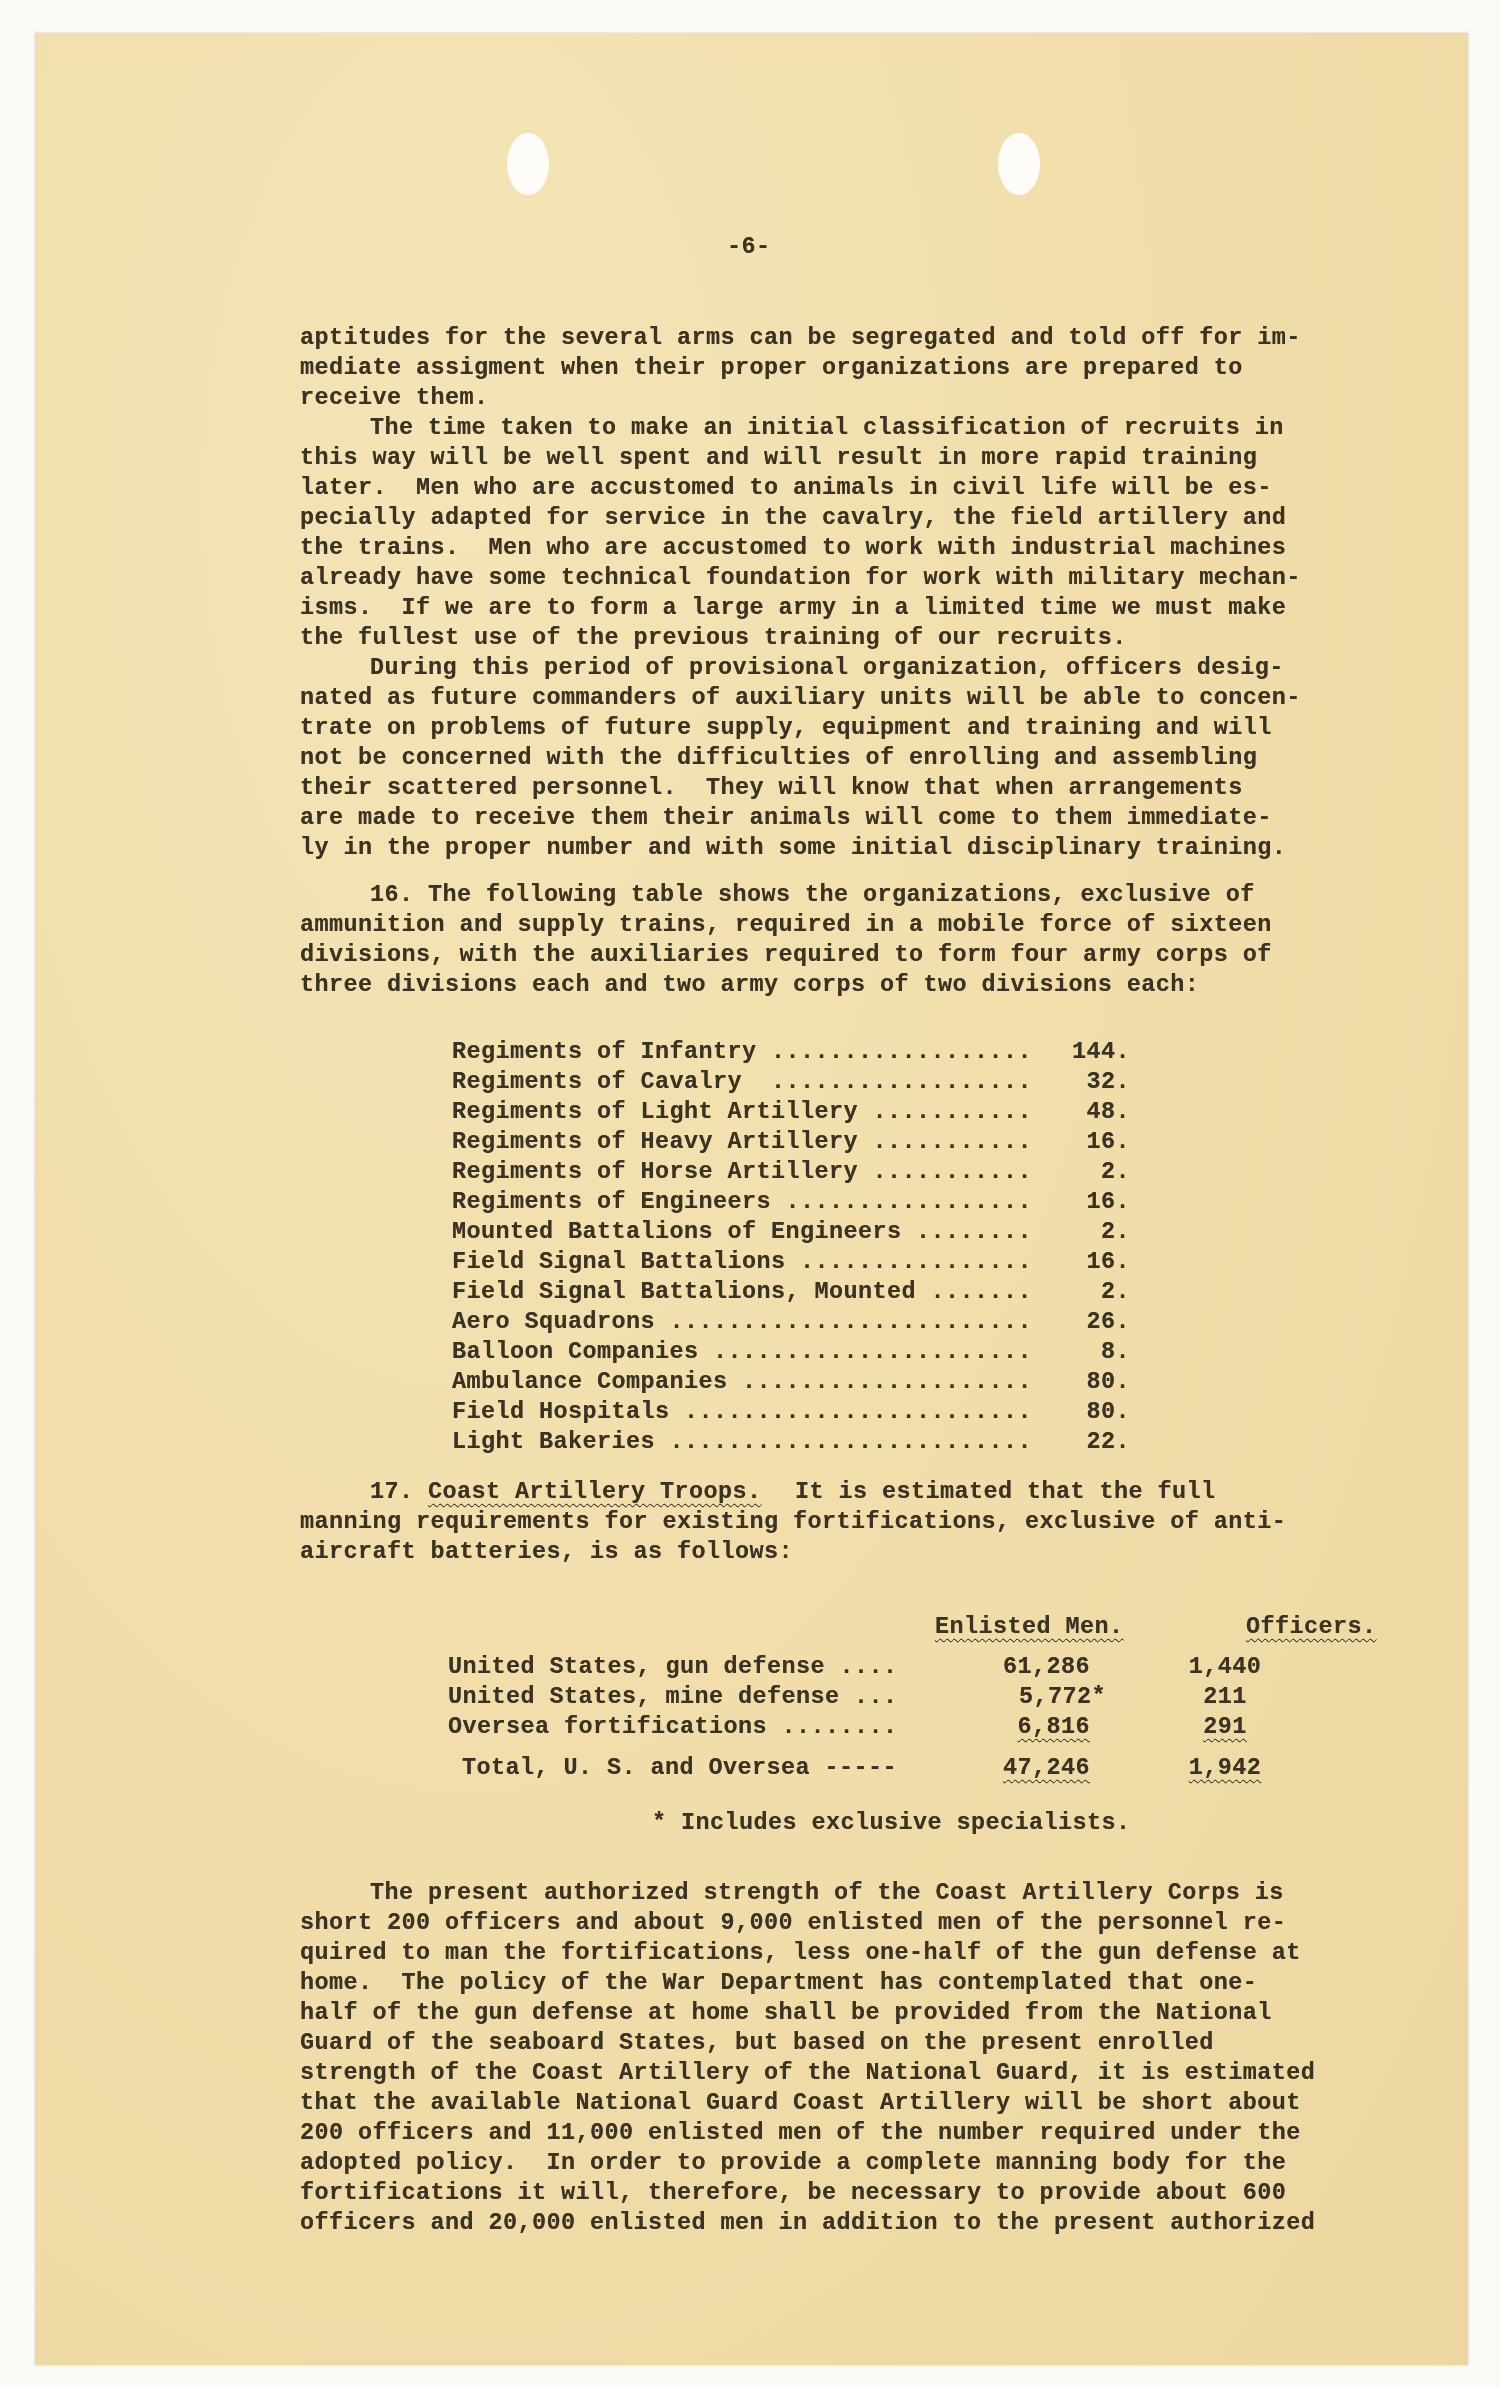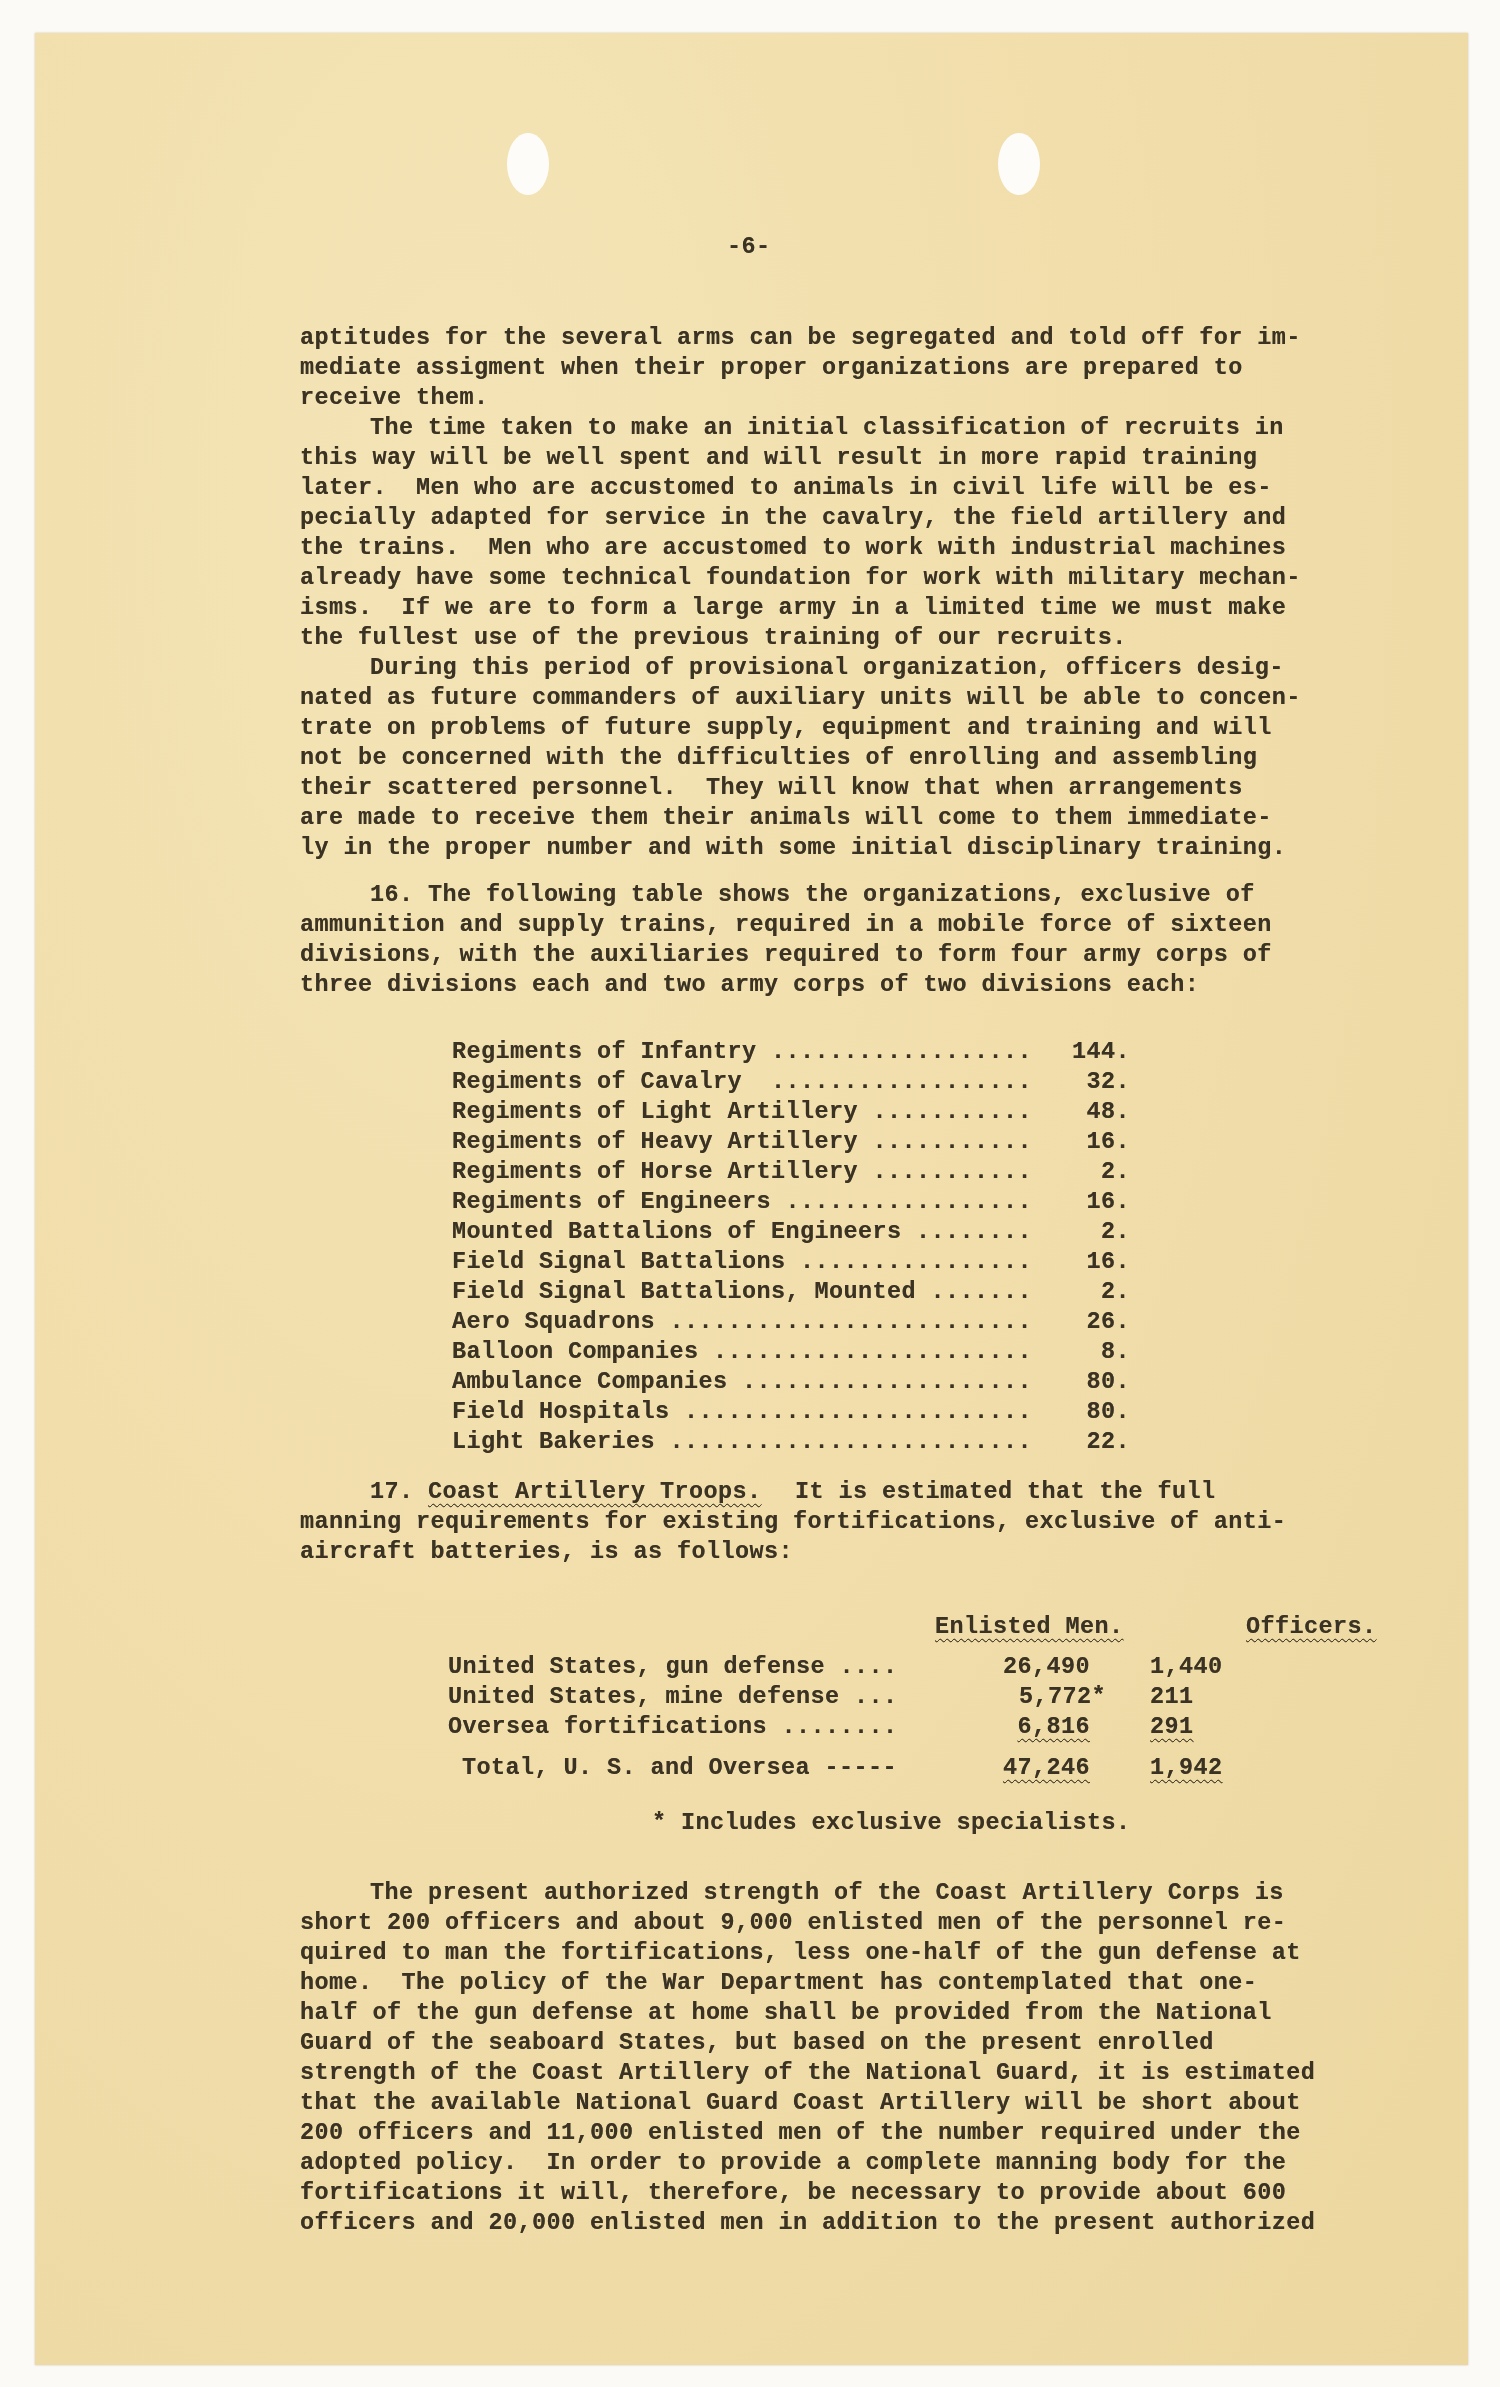--- a/index.html
+++ b/index.html
@@ -19,21 +19,21 @@
     text-shadow: 0 0 0.6px rgba(40,30,15,0.5);
   }
   .pagenum { left:727px; top:232px; }
   .body-line { left:300px; }
   .indent { left:370px; }
   .ul { text-decoration: underline; text-decoration-style: wavy; text-decoration-thickness:1px; text-underline-offset:5px; }
   .t1-label { left:452px; }
   .t1-value { left:1050px; width:80px; text-align:right; }
   .t2-label { left:448px; }
   .t2-enl { left:930px; width:160px; text-align:right; }
-  .t2-off { left:1150px; width:150px; text-align:left; }
+  .t2-off { left:1150px; width:150px; text-align:center; }
   .t2-head-enl { left:935px; }
   .t2-head-off { left:1246px;font-family:Liberation Mono, monospace; }
 </style>
 </head>
 <body>
 
 <div class="paper">
   <div class="hole left"></div>
   <div class="hole right"></div>
 </div>
@@ -131,21 +131,21 @@
 <div class="tw" style="top:1477px; left:766px">  It is estimated that the full</div>
 <div class="tw body-line" style="top:1507px">manning requirements for existing fortifications, exclusive of anti-</div>
 <div class="tw body-line" style="top:1537px">aircraft batteries, is as follows:</div>
 
 <div>
   <div class="tw t2-head-enl ul" style="top:1612px">Enlisted Men.</div>
   <div class="tw t2-head-off ul" style="top:1612px">Officers.</div>
 
   <div>
     <div class="tw t2-label" style="top:1652px">United States, gun defense ....</div>
-    <div class="tw t2-enl" style="top:1652px">26,490</div>
+    <div class="tw t2-enl" style="top:1652px">61,286</div>
     <div class="tw t2-off" style="top:1652px">1,440</div>
   </div>
   <div>
     <div class="tw t2-label" style="top:1682px">United States, mine defense ...</div>
     <div class="tw t2-enl" style="top:1682px; left:946px">5,772*</div>
     <div class="tw t2-off" style="top:1682px">211</div>
   </div>
   <div>
     <div class="tw t2-label" style="top:1712px">Oversea fortifications ........</div>
     <div class="tw t2-enl ul" style="top:1712px">6,816</div>

